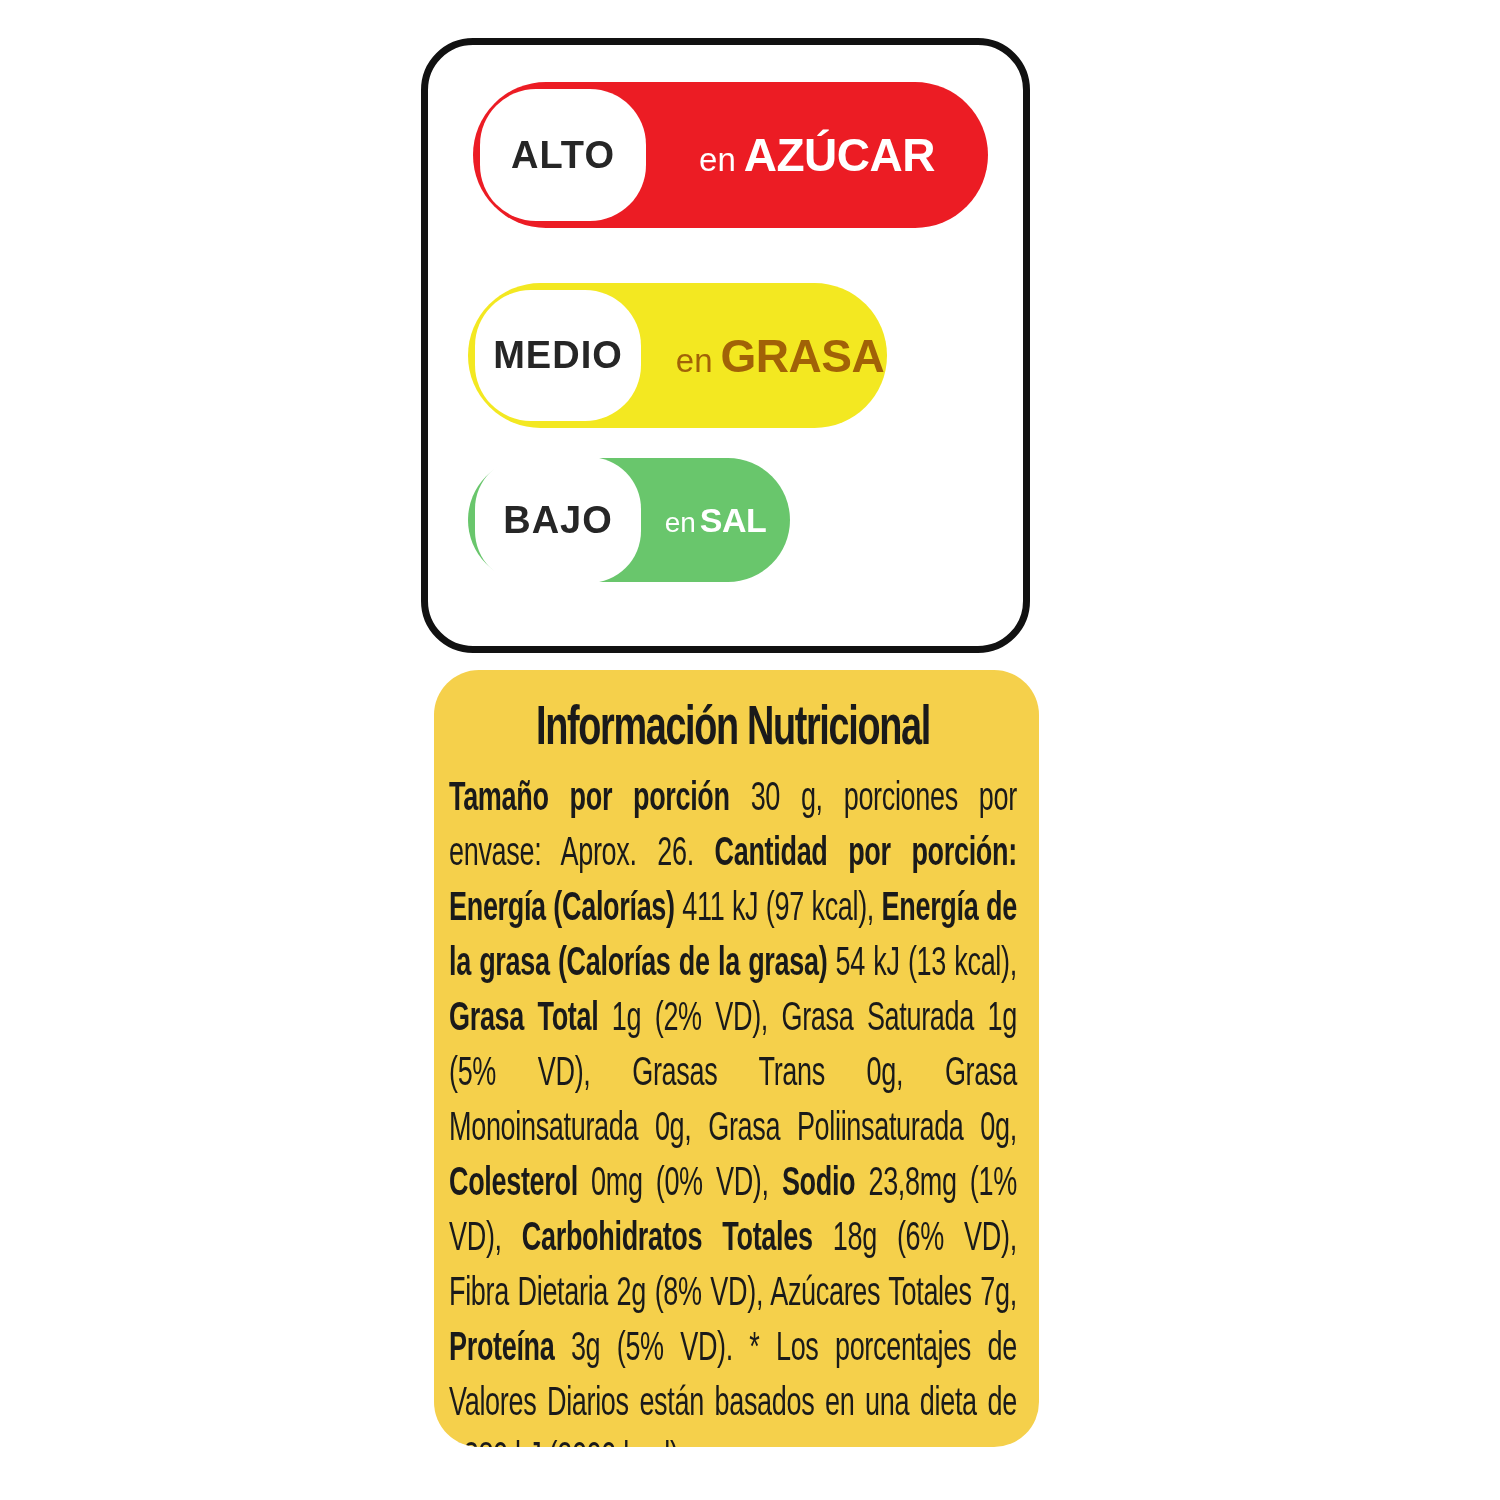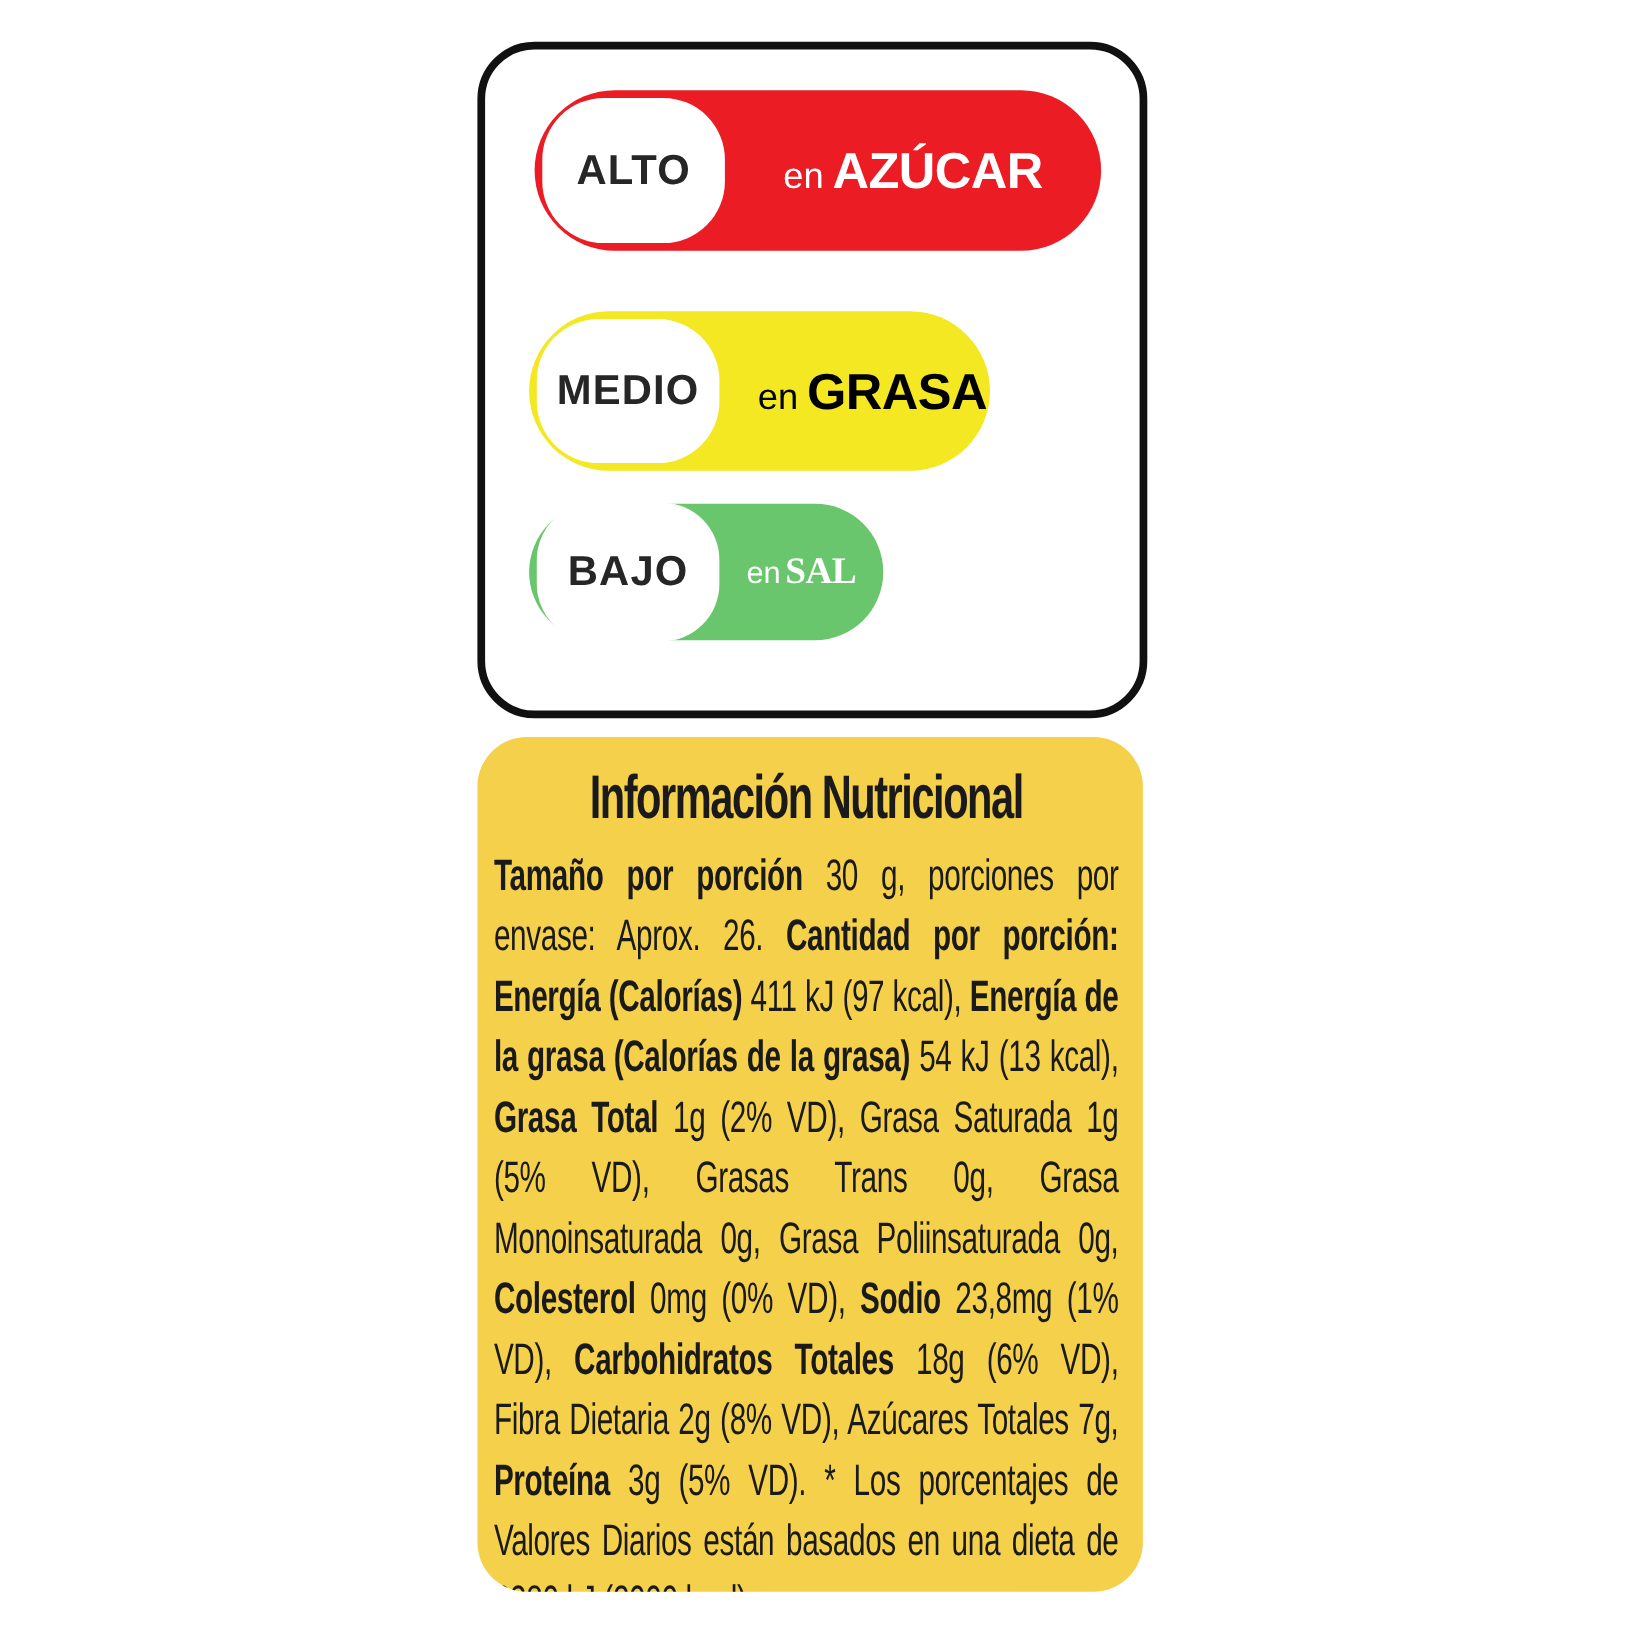--- a/index.html
+++ b/index.html
@@ -7,21 +7,21 @@
     position:relative;
     width:1500px; height:1500px;
     background:#ffffff;
     font-family:"Liberation Sans", sans-serif;
     overflow:hidden;
   }
 
   
   .seal-box {
     position:absolute;
-    left:434px; top:38px;
+    left:421px; top:38px;
     width:609px; height:615px;
     background:#ffffff;
     border:7px solid #111111;
     border-radius:52px;
     box-sizing:border-box;
   }
   .pill {
     position:absolute;
     display:flex;
     align-items:center;
@@ -53,21 +53,21 @@
   }
 
   .pill-label {
     flex:1 1 auto;
     text-align:center;
     white-space:nowrap;
   }
   .prefix   { font-size:33px; font-weight:400; }
   .nutrient { font-size:46px; font-weight:700; letter-spacing:-0.5px; margin-left:8px; }
   .pill-green .prefix   { font-size:28px; }
-  .pill-green .nutrient { font-size:34px; margin-left:4px;font-family:Liberation Serif, serif; }
+  .pill-green .nutrient { font-size:34px; margin-left:4px; }
 
   
   .nutrition-panel {
     position:absolute;
     left:434px; top:670px;
     width:605px; height:777px;
     border-radius:45px;
     overflow:hidden;
   }
   .panel-inner {
@@ -108,21 +108,21 @@
       </div>
       <div class="pill-label" style="color: rgb(255, 255, 255);">
         <span class="prefix">en</span><span class="nutrient">AZÚCAR</span>
       </div>
     </div>
 
     <div class="pill pill-yellow" style="background: rgb(243, 232, 33);">
       <div class="capsule">
         <span class="level-text">MEDIO</span>
       </div>
-      <div class="pill-label" style="color: #000000; margin-left: 32px;">
+      <div class="pill-label" style="color: #a16207; margin-left: 32px;">
         <span class="prefix">en</span><span class="nutrient">GRASA</span>
       </div>
     </div>
 
     <div class="pill pill-green" style="background: rgb(105, 198, 108);">
       <div class="capsule">
         <span class="level-text">BAJO</span>
       </div>
       <div class="pill-label" style="color: rgb(255, 255, 255);">
         <span class="prefix">en</span><span class="nutrient">SAL</span>

